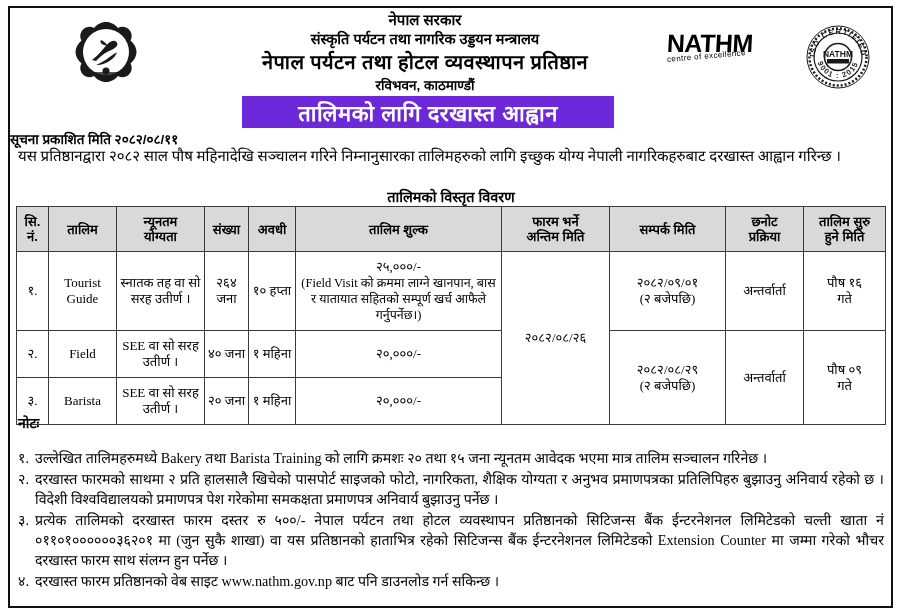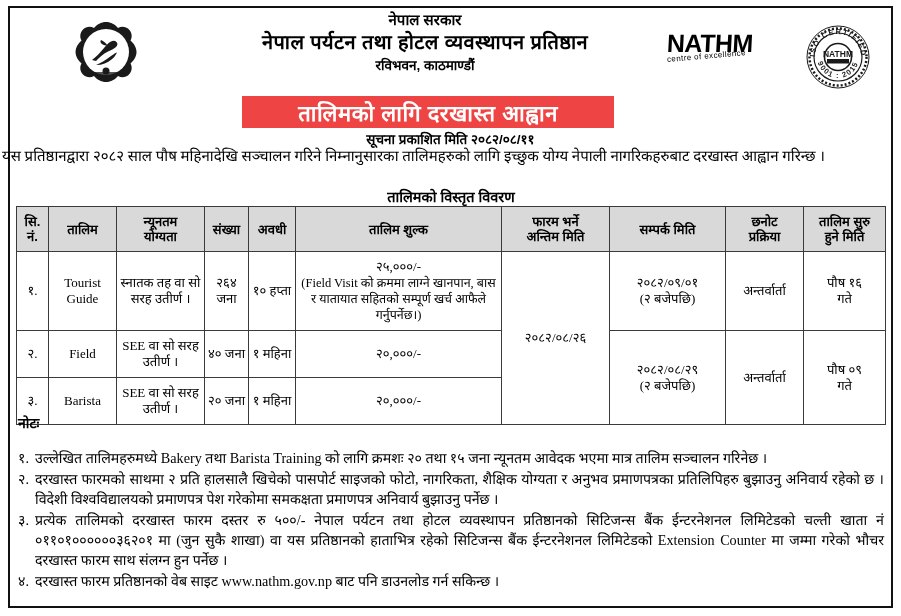--- a/index.html
+++ b/index.html
@@ -118,46 +118,46 @@
     width: 66px;
     height: 66px;
   }
 
   .title-banner {
     position: absolute;
     left: 232px;
     top: 88px;
     width: 372px;
     height: 32px;
-    background: #ef4444;
+    background: #6d28d9;
     color: #ffffff;
     display: flex;
     align-items: center;
     justify-content: center;
     font-family: "Liberation Sans", "DejaVu Sans", sans-serif;
     font-size: 22px;
     font-weight: 700;
     letter-spacing: 0.5px;
   }
 
   .publish-date {
     position: absolute;
     left: 0;
     top: 122px;
     width: 881px;
-    text-align: center;
+    text-align: left;
     font-family: "Liberation Sans", "DejaVu Sans", sans-serif;
     font-size: 13.5px;
     font-weight: 600;
   }
 
   
   .intro {
     position: absolute;
-    left: 2px;
+    left: 18px;
     top: 146px;
     width: 866px;
     font-family: "Liberation Serif", "DejaVu Serif", serif;
     font-size: 15px;
     line-height: 21px;
     text-align: justify;
   }
 
   .section-heading {
     position: absolute;
@@ -268,20 +268,21 @@
           <circle cx="36" cy="55" r="3.5"></circle>
         </g>
         <g fill="#1a1a1a" opacity="0.75">
           <path d="M17 56h38v3H17z"></path>
         </g>
       </svg>
     </div>
 
     <div class="header-text">
       <div class="line-gov">नेपाल सरकार</div>
+      <div class="line-ministry">संस्कृति पर्यटन तथा नागरिक उड्डयन मन्त्रालय</div>
       <div class="line-institute">नेपाल पर्यटन तथा होटल व्यवस्थापन प्रतिष्ठान</div>
       <div class="line-address">रविभवन, काठमाण्डौं</div>
     </div>
 
     <div class="logos">
       <div class="nathm-logo">
         <div class="nathm-word">NATHM</div>
         <div class="nathm-tag">centre of excellence</div>
       </div>
       <div class="iso-seal">

